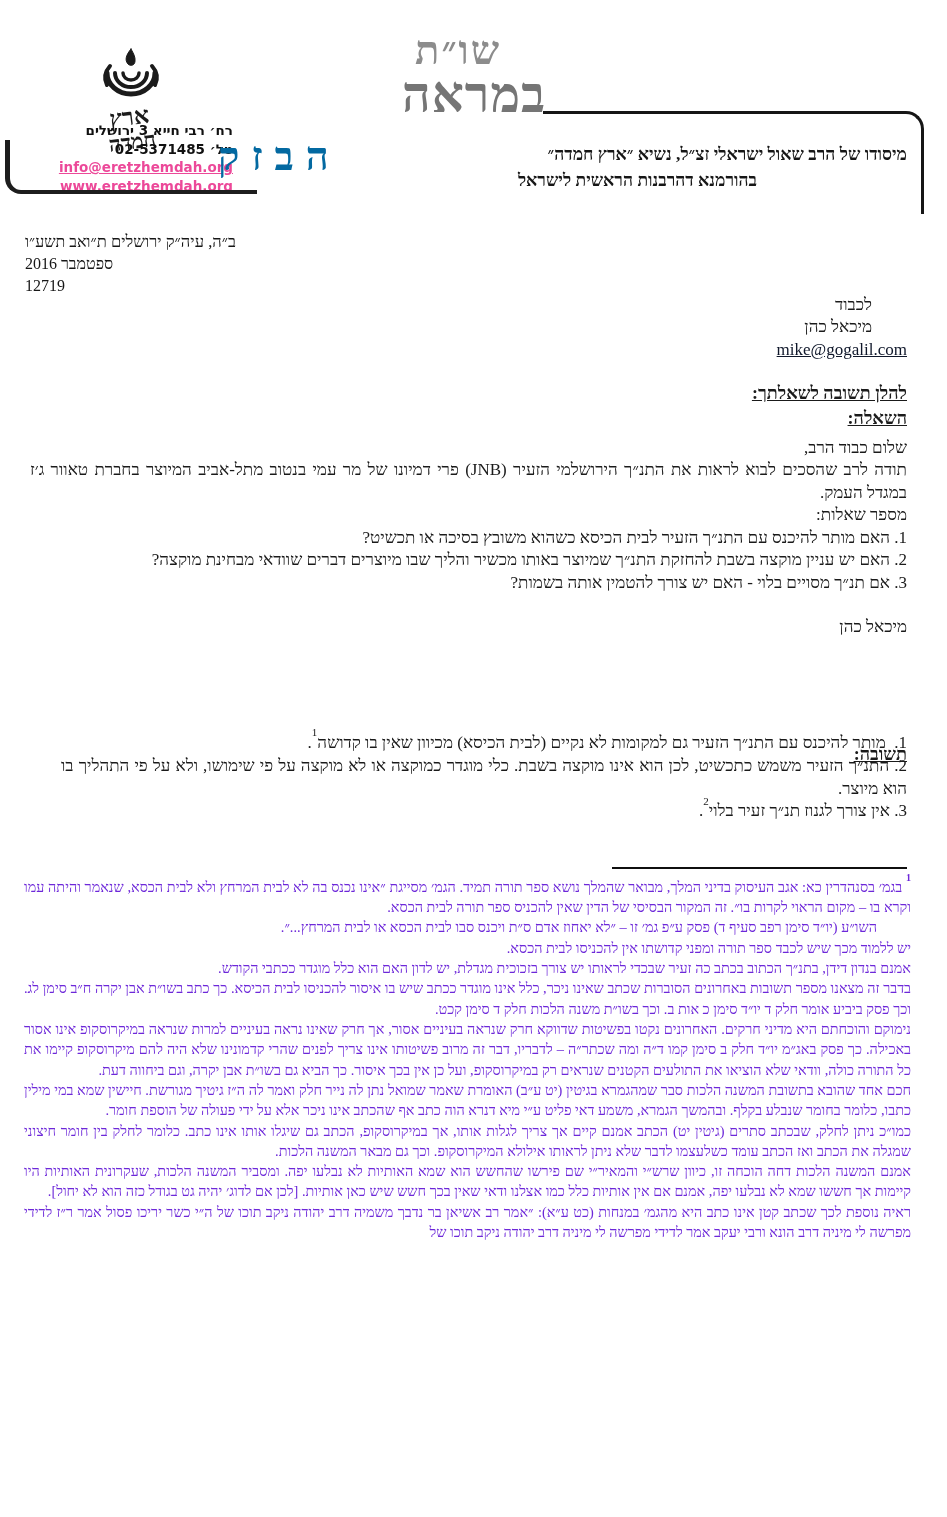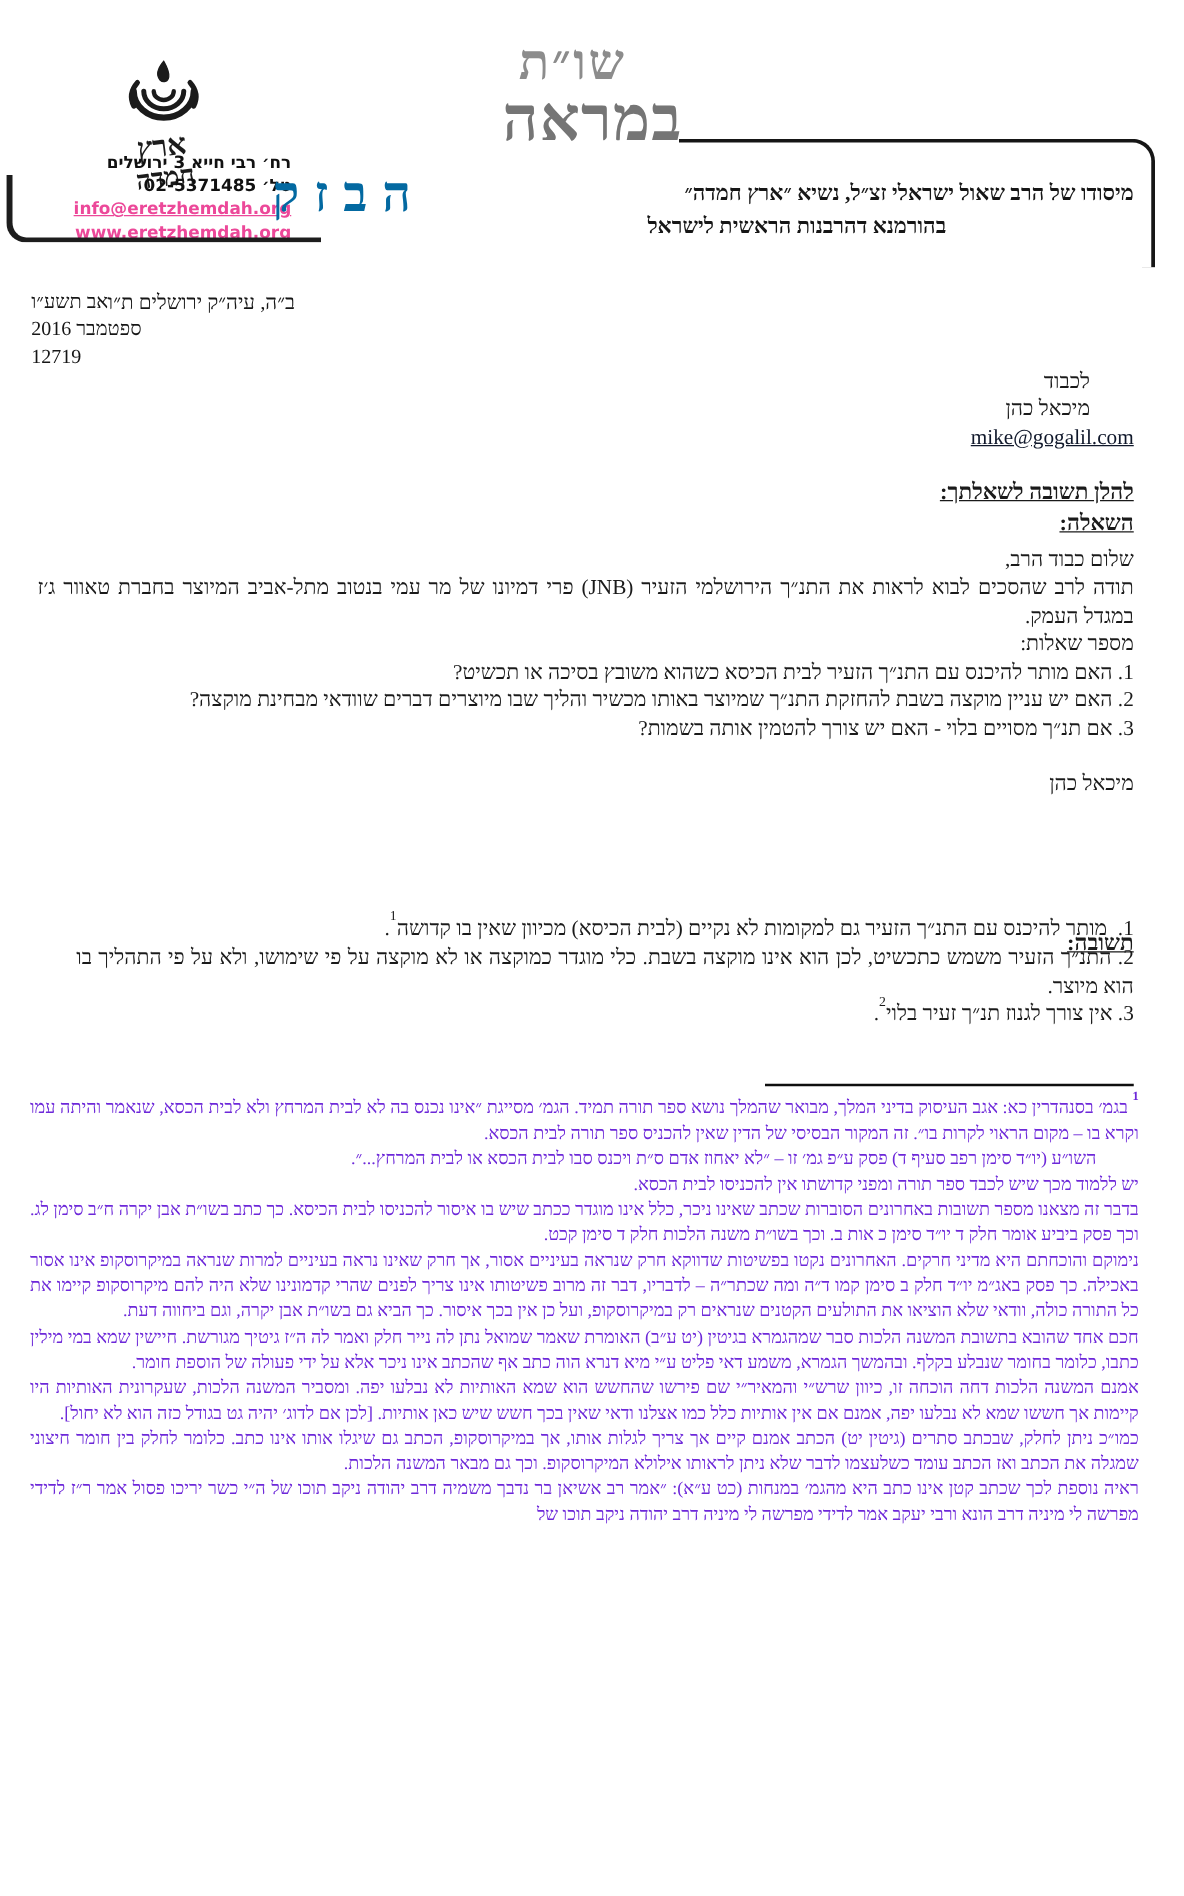--- a/index.html
+++ b/index.html
@@ -150,21 +150,22 @@
     <p><span>2.</span> <span>התנ״ך הזעיר משמש כתכשיט, לכן הוא אינו מוקצה בשבת. כלי מוגדר כמוקצה או לא מוקצה על פי שימושו, ולא על פי התהליך בו הוא מיוצר.</span><sup class="ref"></sup><span></span></p>
     <p><span>3.</span> <span>אין צורך לגנוז תנ״ך זעיר בלוי</span><sup class="ref">2</sup><span>.</span></p>
   </div>
 
   <div class="fn-sep"></div>
 
   <div class="footnotes">
     <p><sup class="fn-marker">1</sup> <span>בגמ׳ בסנהדרין כא: אגב העיסוק בדיני המלך, מבואר שהמלך נושא ספר תורה תמיד. הגמ׳ מסייגת ״אינו נכנס בה לא לבית המרחץ ולא לבית הכסא, שנאמר והיתה עמו וקרא בו – מקום הראוי לקרות בו״. זה המקור הבסיסי של הדין שאין להכניס ספר תורה לבית הכסא.</span></p>
     <p class="indent">השו״ע (יו״ד סימן רפב סעיף ד) פסק ע״פ גמ׳ זו – ״לא יאחוז אדם ס״ת ויכנס סבו לבית הכסא או לבית המרחץ...״.</p>
     <p>יש ללמוד מכך שיש לכבד ספר תורה ומפני קדושתו אין להכניסו לבית הכסא.</p>
+    <p>אמנם בנדון דידן, בתנ״ך הכתוב בכתב כה זעיר שבכדי לראותו יש צורך בזכוכית מגדלת, יש לדון האם הוא כלל מוגדר ככתבי הקודש.</p>
     <p>בדבר זה מצאנו מספר תשובות באחרונים הסוברות שכתב שאינו ניכר, כלל אינו מוגדר ככתב שיש בו איסור להכניסו לבית הכיסא. כך כתב בשו״ת אבן יקרה ח״ב סימן לג. וכך פסק ביביע אומר חלק ד יו״ד סימן כ אות ב. וכך בשו״ת משנה הלכות חלק ד סימן קכט.</p>
     <p>נימוקם והוכחתם היא מדיני חרקים. האחרונים נקטו בפשיטות שדווקא חרק שנראה בעיניים אסור, אך חרק שאינו נראה בעיניים למרות שנראה במיקרוסקופ אינו אסור באכילה. כך פסק באג״מ יו״ד חלק ב סימן קמו ד״ה ומה שכתר״ה – לדבריו, דבר זה מרוב פשיטותו אינו צריך לפנים שהרי קדמונינו שלא היה להם מיקרוסקופ קיימו את כל התורה כולה, וודאי שלא הוציאו את התולעים הקטנים שנראים רק במיקרוסקופ, ועל כן אין בכך איסור. כך הביא גם בשו״ת אבן יקרה, וגם ביחווה דעת.</p>
     <p>חכם אחד שהובא בתשובת המשנה הלכות סבר שמהגמרא בגיטין (יט ע״ב) האומרת שאמר שמואל נתן לה נייר חלק ואמר לה ה״ז גיטיך מגורשת. חיישין שמא במי מילין כתבו, כלומר בחומר שנבלע בקלף. ובהמשך הגמרא, משמע דאי פליט ע״י מיא דנרא הוה כתב אף שהכתב אינו ניכר אלא על ידי פעולה של הוספת חומר.</p>
+    <p>כמו״כ ניתן לחלק, שבכתב סתרים (גיטין יט) הכתב אמנם קיים אך צריך לגלות אותו, אך במיקרוסקופ, הכתב גם שיגלו אותו אינו כתב. כלומר לחלק בין חומר חיצוני שמגלה את הכתב ואז הכתב עומד כשלעצמו לדבר שלא ניתן לראותו אילולא המיקרוסקופ. וכך גם מבאר המשנה הלכות.</p>
     <p>אמנם המשנה הלכות דחה הוכחה זו, כיוון שרש״י והמאיר״י שם פירשו שהחשש הוא שמא האותיות לא נבלעו יפה. ומסביר המשנה הלכות, שעקרונית האותיות היו קיימות אך חששו שמא לא נבלעו יפה, אמנם אם אין אותיות כלל כמו אצלנו ודאי שאין בכך חשש שיש כאן אותיות. [לכן אם לדוג׳ יהיה גט בגודל כזה הוא לא יחול].</p>
-    <p>כמו״כ ניתן לחלק, שבכתב סתרים (גיטין יט) הכתב אמנם קיים אך צריך לגלות אותו, אך במיקרוסקופ, הכתב גם שיגלו אותו אינו כתב. כלומר לחלק בין חומר חיצוני שמגלה את הכתב ואז הכתב עומד כשלעצמו לדבר שלא ניתן לראותו אילולא המיקרוסקופ. וכך גם מבאר המשנה הלכות.</p>
     <p>ראיה נוספת לכך שכתב קטן אינו כתב היא מהגמ׳ במנחות (כט ע״א): ״אמר רב אשיאן בר נדבך משמיה דרב יהודה ניקב תוכו של ה״י כשר יריכו פסול אמר ר״ז לדידי מפרשה לי מיניה דרב הונא ורבי יעקב אמר לדידי מפרשה לי מיניה דרב יהודה ניקב תוכו של</p>
   </div>
 
 </div>
 
 </body></html>

